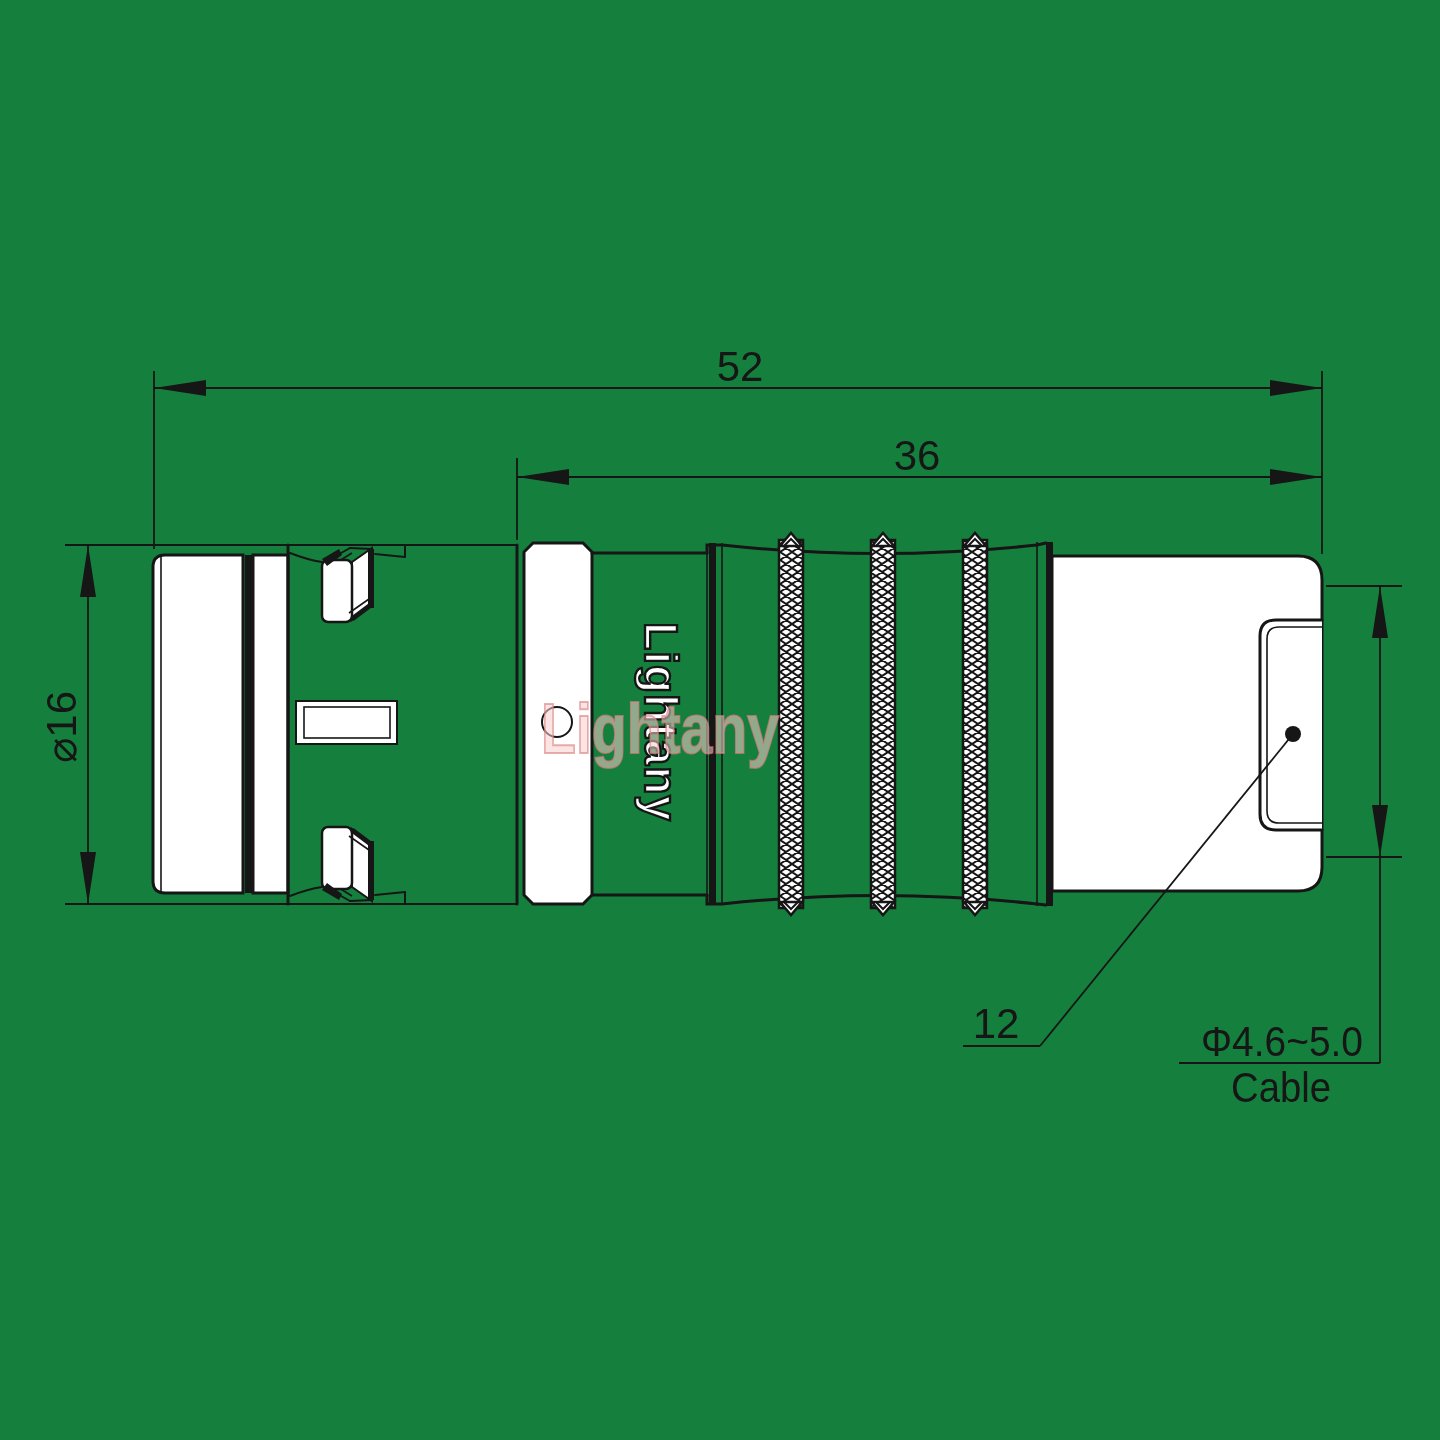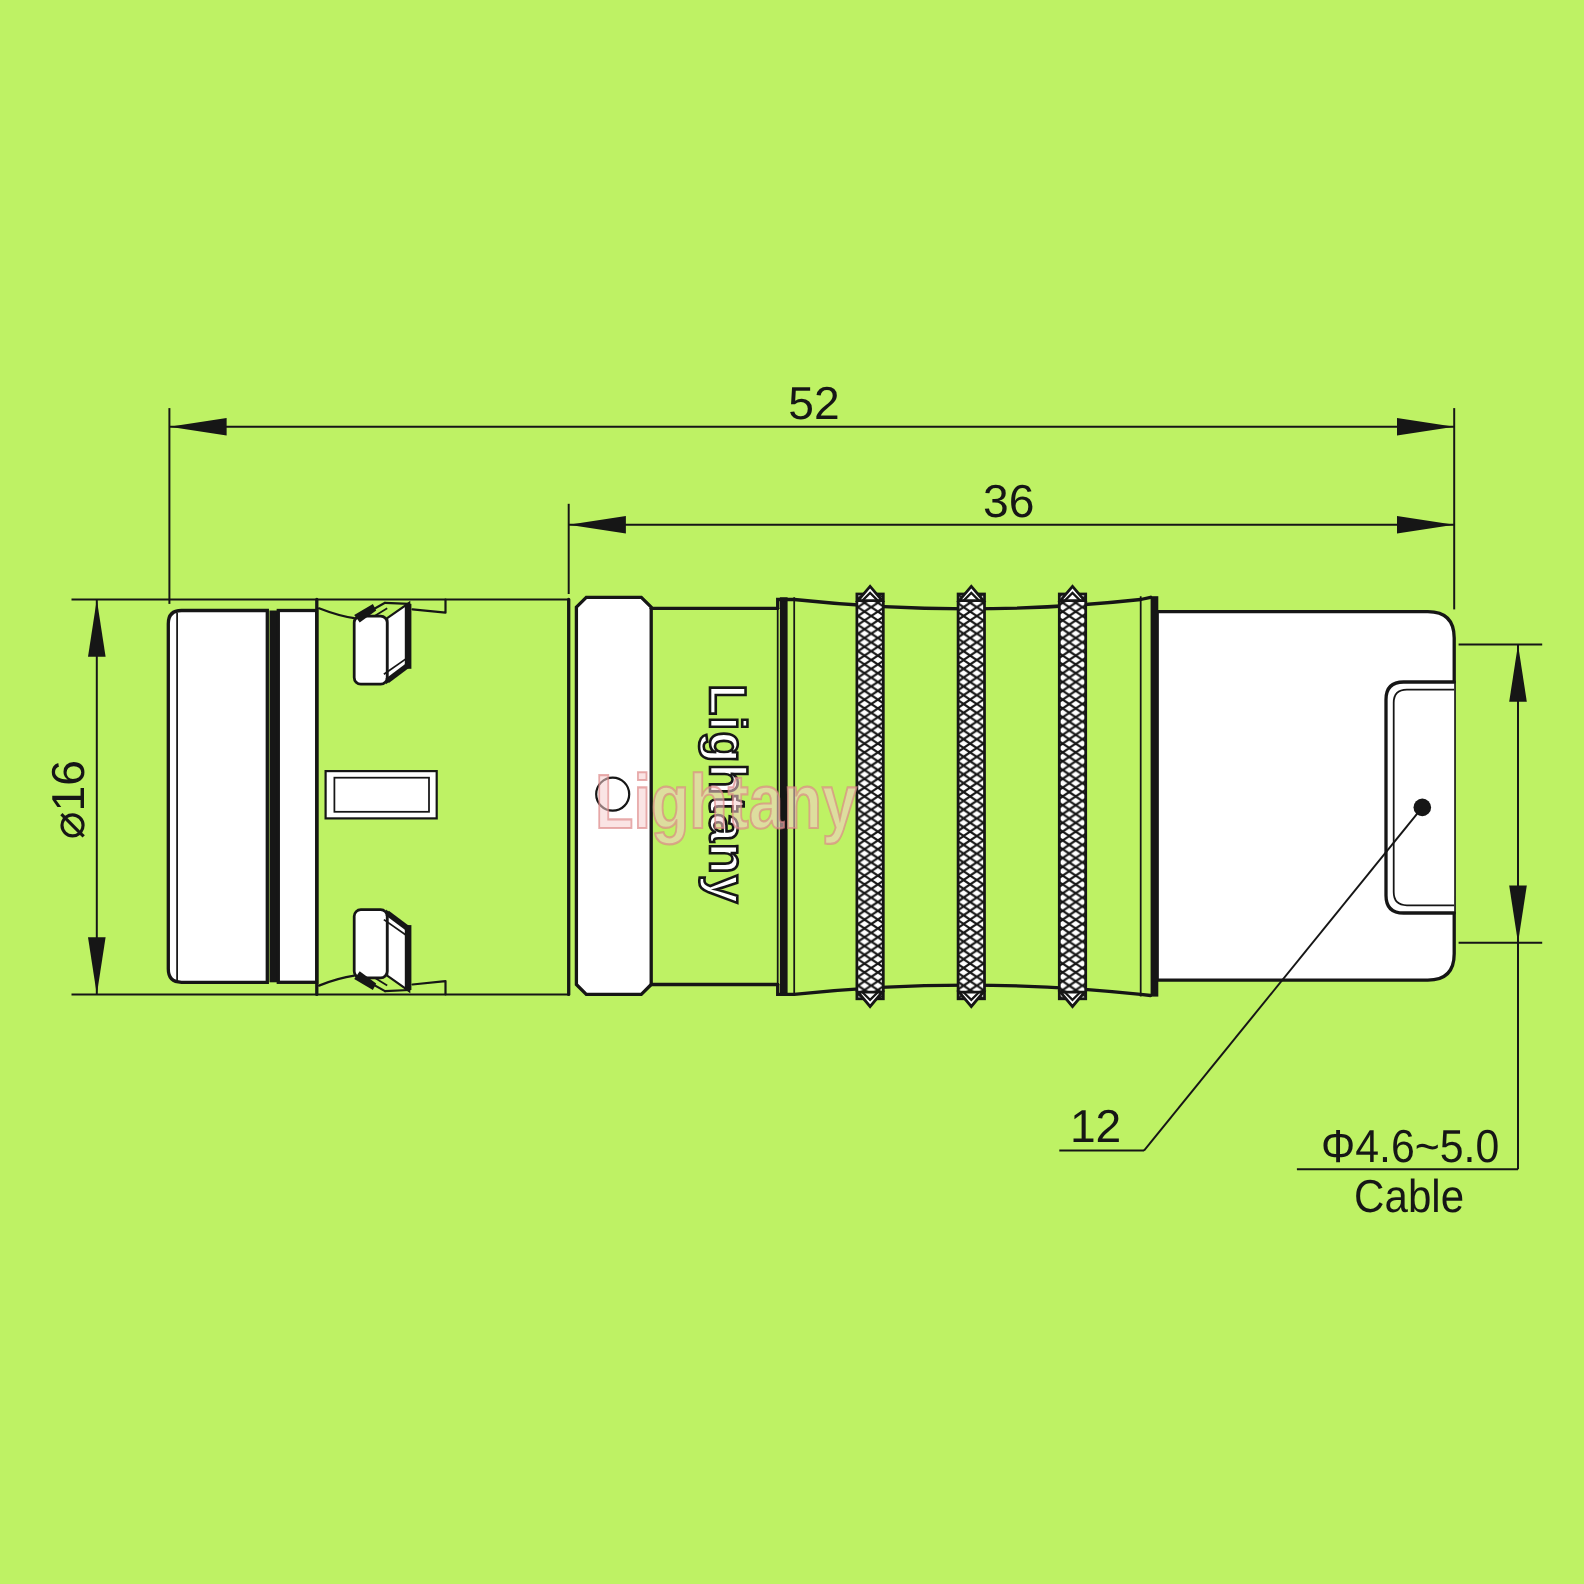--- a/index.html
+++ b/index.html
@@ -1,17 +1,17 @@
 <!DOCTYPE html>
 <html><head>
 <meta charset="utf-8">
 <style>
   html,body{margin:0;padding:0;background:#ffffff;}
   #canvas{
-    position:relative;width:1440px;height:1440px;background:#bef264;overflow:hidden;
+    position:relative;width:1440px;height:1440px;background:#15803d;overflow:hidden;
     font-family:"Liberation Sans","DejaVu Sans",sans-serif;
   }
   svg{position:absolute;left:0;top:0;}
   .dim-text{
     font-family:"Liberation Sans","DejaVu Sans",sans-serif;
     font-size:42px;fill:#161616;
   }
   .outline{stroke:#161616;stroke-width:3;fill:none;stroke-linecap:round;}
   .inner{stroke:#161616;stroke-width:2;fill:none;stroke-linecap:round;}
   .thin{stroke:#161616;stroke-width:1.6;fill:none;}

